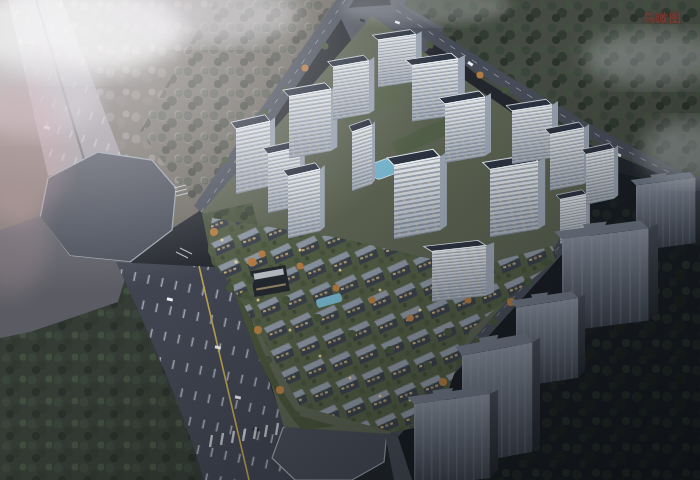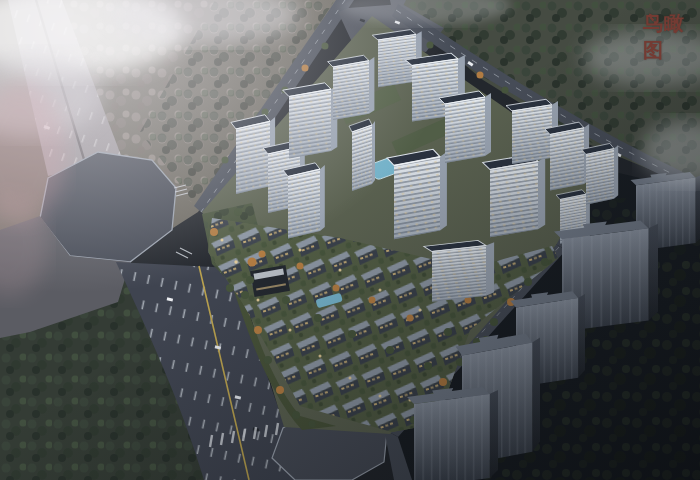--- a/index.html
+++ b/index.html
@@ -1,19 +1,19 @@
 <!DOCTYPE html>
 <html style="--label: #743b33; --landFog: #6d6a62; --landNE: #454b42; --landDark: #191e24; --forestDark: #323b33; --roadDark: #3f4450; --roadFog: #9b969b; --plaza: #5b5c63; --octagon: #474c57; --siteGround: #5a6150; --lawn: #515c44; --greenBelt: #475239; --towerFace: #dde3ea; --towerRoof: #2b3340; --villaRoof: #8b95a2; --pool: #74b2c9; --evergreen: #46543c; --autumn: #b07b42; --massFace: #8f98a6; --lane: #cfd6de; --yellowLine: #b9a14e; --warmLight: #dfc187;"><head>
 <meta charset="utf-8">
 <style>
   html,body{margin:0;padding:0;background:#111;}
   .stage{position:relative;width:700px;height:480px;overflow:hidden;background:#23272d;
          font-family:"DejaVu Sans","Liberation Sans",sans-serif;}
   .stage svg{position:absolute;left:0;top:0;}
-  .caption{position:absolute;left:643px;top:10px;font-size:20px;font-weight:bold;
+  .caption{position:absolute;left:643px;top:10px;font-size:12px;font-weight:bold;
            letter-spacing:1px;color:var(--label,#743b33);text-shadow:0 0 2px rgba(40,20,15,.35);}
   
   .landFog{fill:var(--landFog)} .landNE{fill:var(--landNE)} .landDark{fill:var(--landDark)}
   .roadDark{fill:var(--roadDark)} .roadFog{fill:var(--roadFog)} .plaza{fill:var(--plaza)}
   .octagon{fill:var(--octagon)} .siteGround{fill:var(--siteGround)}
   .pool{fill:var(--pool)} .evergreen{fill:var(--evergreen)} .autumn{fill:var(--autumn)}
   .warm{fill:var(--warmLight)}
 </style>
 </head>
 <body>

